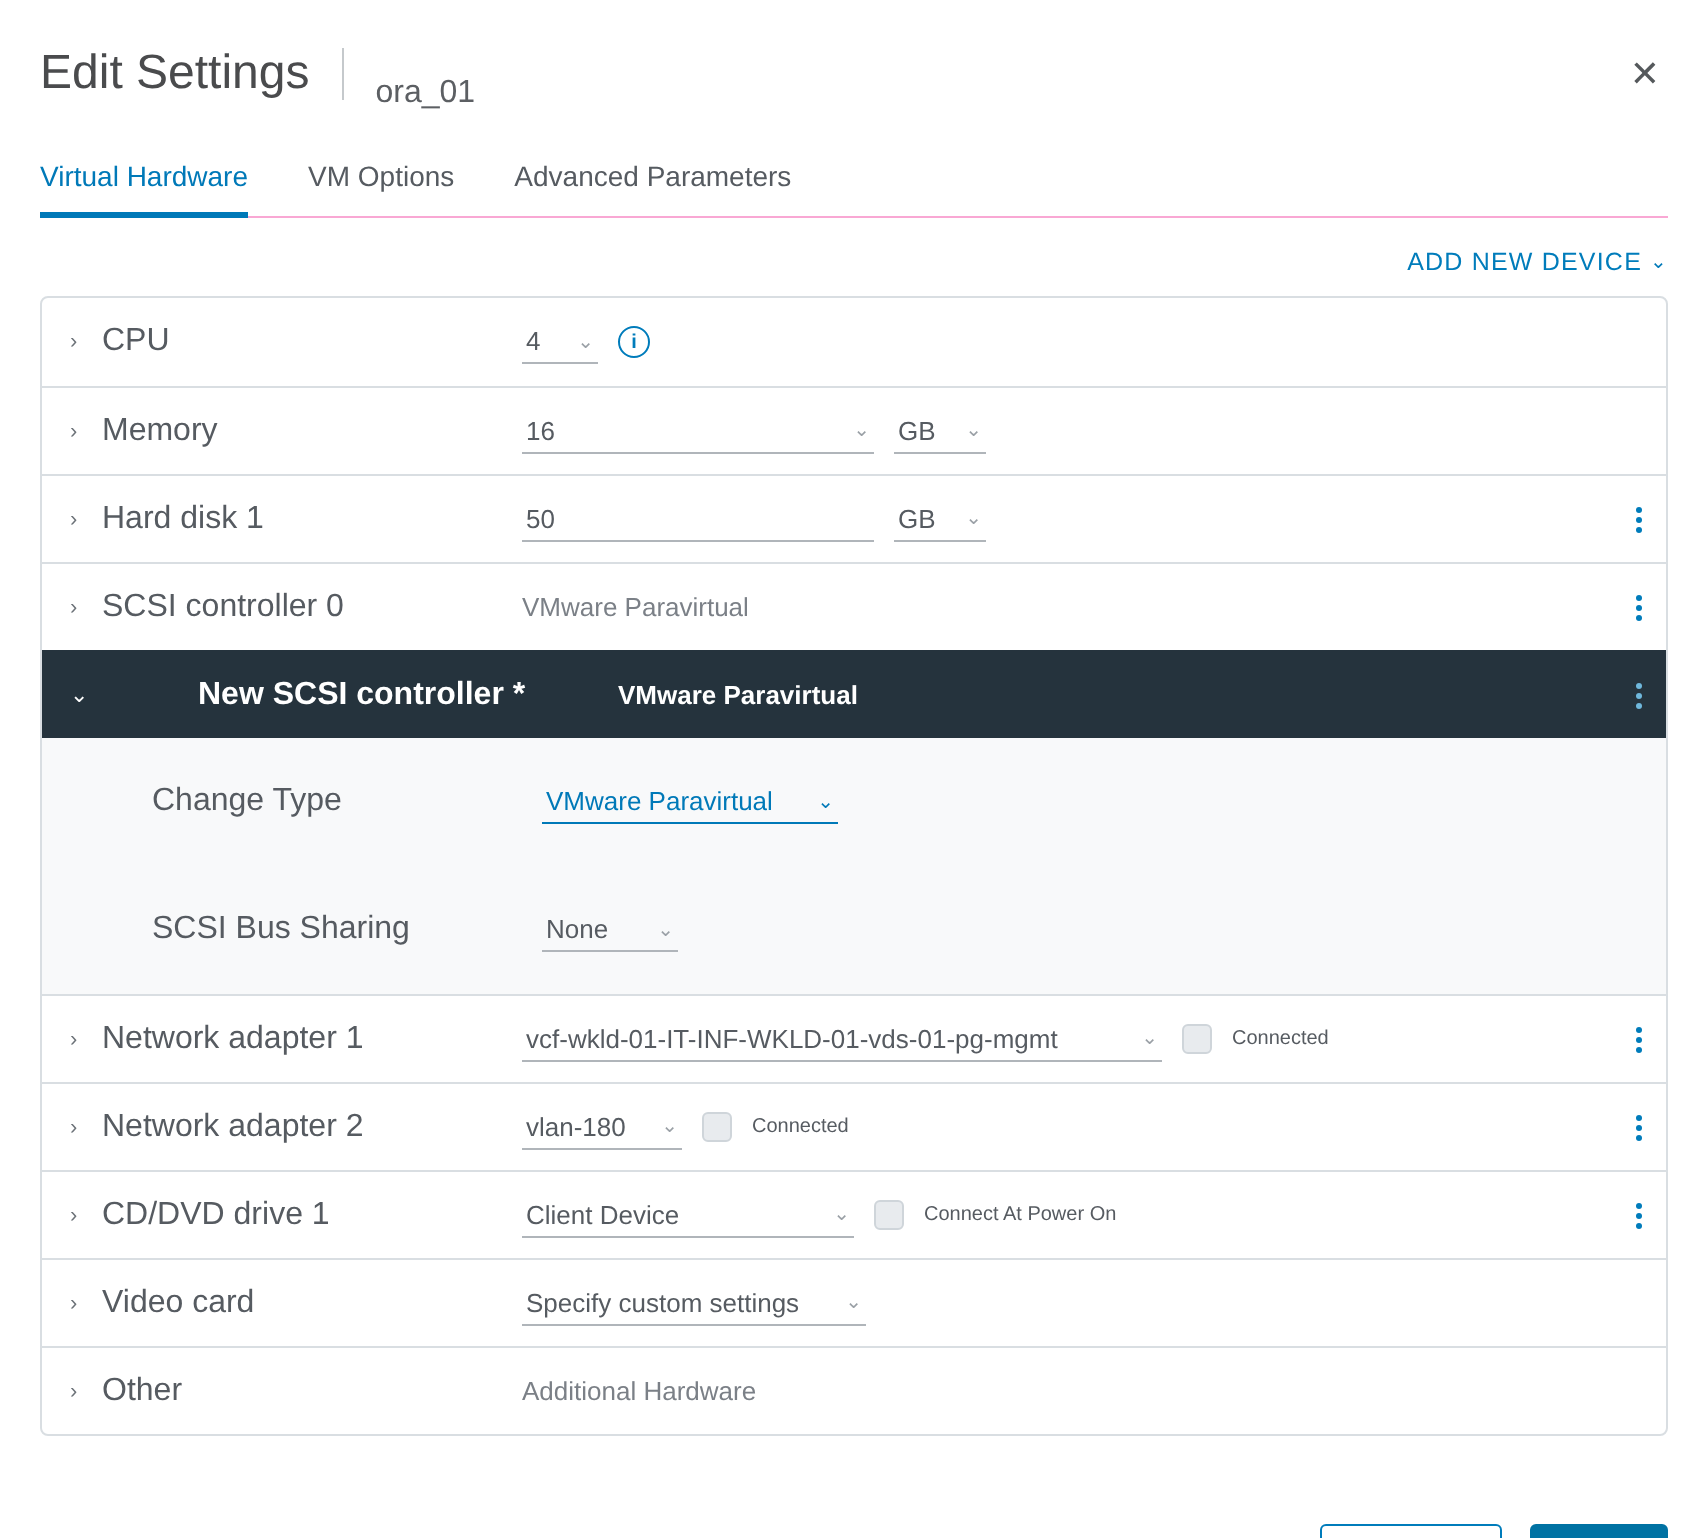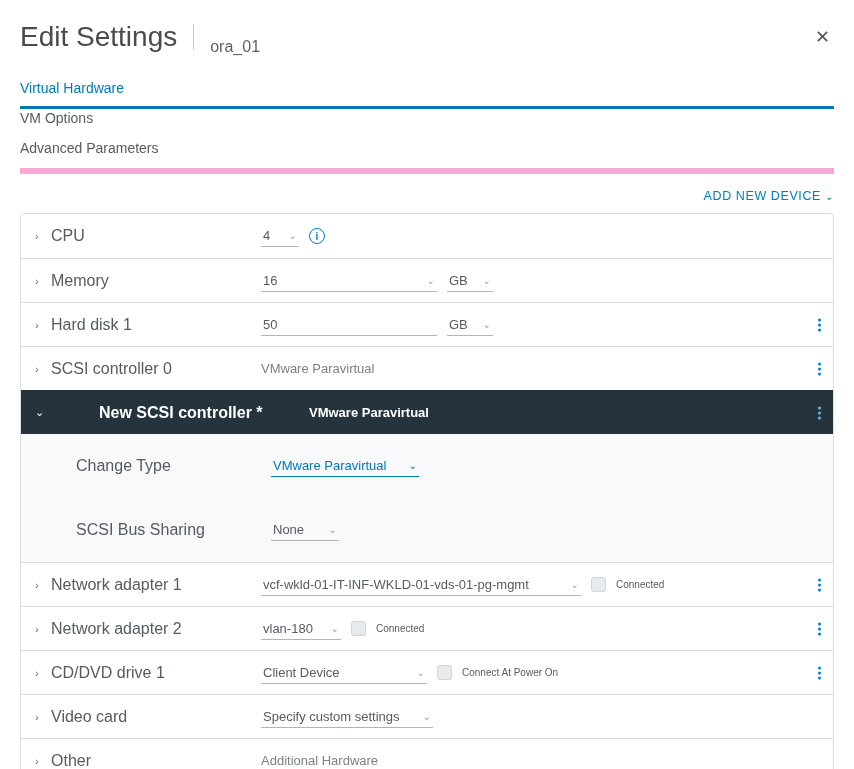--- a/index.html
+++ b/index.html
@@ -13,21 +13,21 @@
   .dialog {
     width: 854px;
     padding: 0 20px 20px 20px;
   }
   .header {
     display: flex;
     align-items: center;
     padding: 18px 0 22px 0;
   }
   .title {
-    font-size: 28px;
+    font-size: 24px;
     font-weight: 300;
     color: #4a4b4d;
   }
   .divider-v {
     width: 1px;
     height: 26px;
     background: #c5c9cc;
     margin: 0 16px;
   }
   .subtitle {
@@ -38,22 +38,22 @@
   }
   .close {
     margin-left: auto;
     font-size: 18px;
     color: #55595c;
     cursor: pointer;
     padding: 4px;
   }
   .tabs {
     display: flex;
-    border-bottom: 6px solid #f9a8d4;
-    flex-direction: column;
+    gap: 30px;
+    border-bottom: 1px solid #f9a8d4;
   }
   .tab {
     padding: 2px 0 10px 0;
     font-size: 14px;
     color: #565b61;
     cursor: pointer;
     border-bottom: 3px solid transparent;
     margin-bottom: -1px;
   }
   .tab.active {

